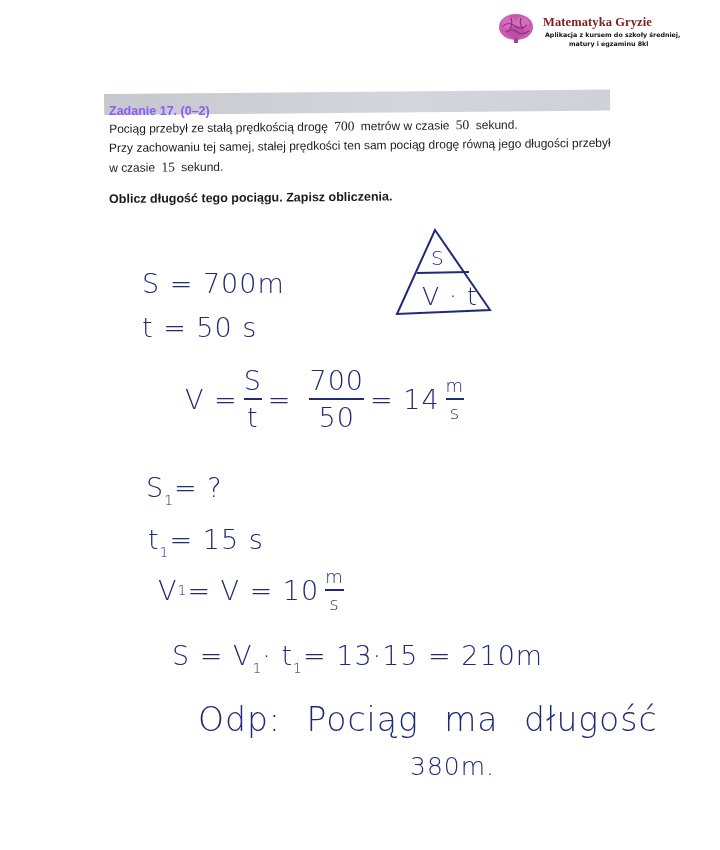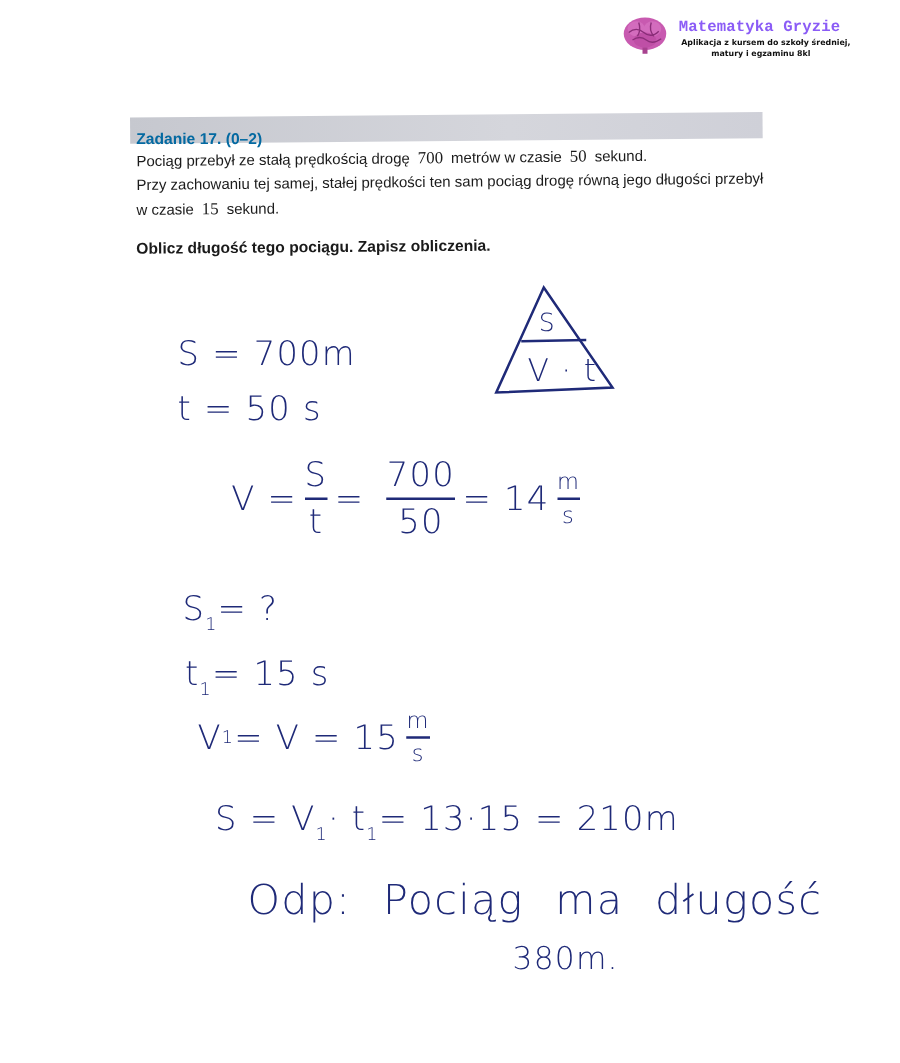--- a/index.html
+++ b/index.html
@@ -1,23 +1,23 @@
 <!DOCTYPE html>
 <html><head>
 <meta charset="utf-8">
 <style>
   html,body{margin:0;padding:0;}
   body{width:720px;height:850px;background:#ffffff;position:relative;overflow:hidden;font-family:"Liberation Sans",sans-serif;}
   .logo{position:absolute;left:497px;top:12px;width:210px;height:40px;}
   .brain{position:absolute;left:0;top:0;width:38px;height:32px;}
-  .logo-title{position:absolute;left:46px;top:3px;font-weight:bold;font-size:12.5px;color:#8b5cf6;letter-spacing:0.1px;font-family:Liberation Mono, monospace;}
+  .logo-title{position:absolute;left:46px;top:3px;font-weight:bold;font-size:12.5px;color:#7f1d1d;letter-spacing:0.1px;font-family:Liberation Serif, serif;}
   .logo-sub1{position:absolute;left:48px;top:19px;font-size:6.3px;color:#111;font-weight:bold;font-family:"DejaVu Sans",sans-serif;white-space:nowrap;}
   .logo-sub2{position:absolute;left:72px;top:28px;font-size:6.3px;color:#111;font-weight:bold;font-family:"DejaVu Sans",sans-serif;white-space:nowrap;}
   .header-bar{position:absolute;left:104px;top:94px;width:506px;height:21px;background:linear-gradient(90deg,#c6c8cf,#d5d6dc 60%,#cfd0d8);transform:rotate(-0.5deg);transform-origin:left top;}
-  .task-title{position:absolute;left:109px;top:104px;font-size:12.5px;font-weight:bold;color:#0369a1;}
+  .task-title{position:absolute;left:109px;top:104px;font-size:12.5px;font-weight:bold;color:#8b5cf6;}
   .prob{position:absolute;left:109px;font-size:12px;color:#1b1b1b;white-space:nowrap;transform:rotate(-0.6deg);transform-origin:left top;}
   .num{font-family:"Liberation Serif",serif;font-size:13.5px;margin:0 3px;}
   .instr{position:absolute;left:109px;top:192px;font-size:12.5px;font-weight:bold;color:#1a1a1a;transform:rotate(-0.5deg);transform-origin:left top;}
   .hw{position:absolute;font-family:"DejaVu Sans",sans-serif;color:#1f2a78;font-weight:300;white-space:nowrap;letter-spacing:1px;}
   .big{font-size:27px;}
   .frac{display:inline-flex;flex-direction:column;align-items:center;vertical-align:middle;margin:0 6px;}
   .frac .line{border-top:2px solid #1f2a78;width:100%;margin:2px 0;}
   .sub{font-size:14px;vertical-align:-8px;}
   .tri{position:absolute;left:395px;top:228px;}
 </style>
@@ -89,21 +89,21 @@
 
 <div class="hw big" style="left:146px;top:472px;">
   <span>S</span><span class="sub">1</span><span>= ?</span>
 </div>
 <div class="hw big" style="left:148px;top:524px;">
   <span>t</span><span class="sub">1</span><span>= 15 s</span>
 </div>
 <div class="hw big" style="left:158px;top:566px;display:flex;align-items:center;">
   <span>V</span>
     <span class="sub">1</span>
-    <span>= V = 15</span>
+    <span>= V = 10</span>
   <span class="frac" style="font-size:18px;">
     <span>m</span>
     <span class="line"></span>
     <span>s</span>
   </span>
 </div>
 <div class="hw big" style="left:172px;top:640px;">
   <span>S = V</span><span class="sub">1</span><span>· t</span><span class="sub">1</span><span>=  13·15  =  210m</span>
 </div>
 <div class="hw" style="left:198px;top:700px;font-size:33px;word-spacing:14px;">Odp: Pociąg ma długość</div>

